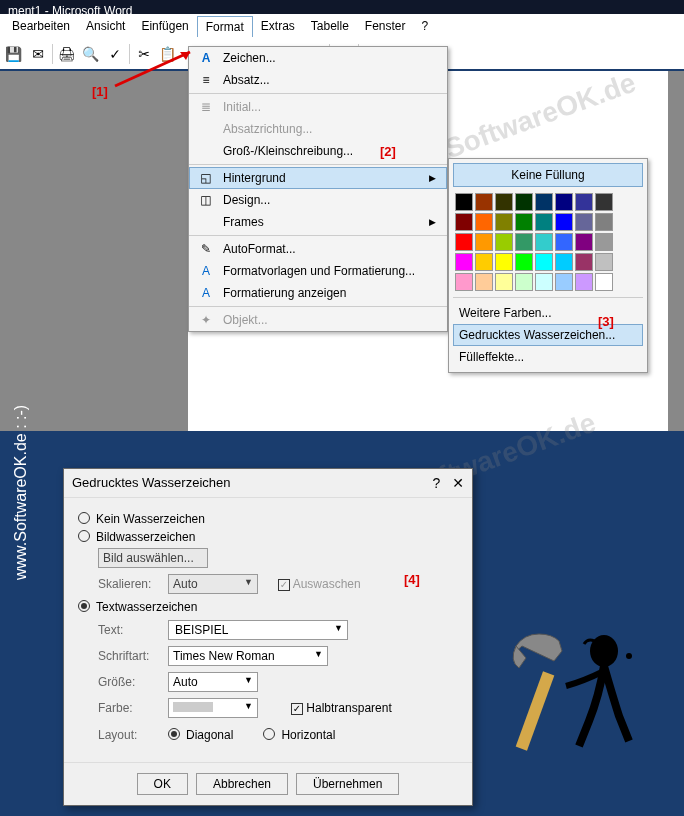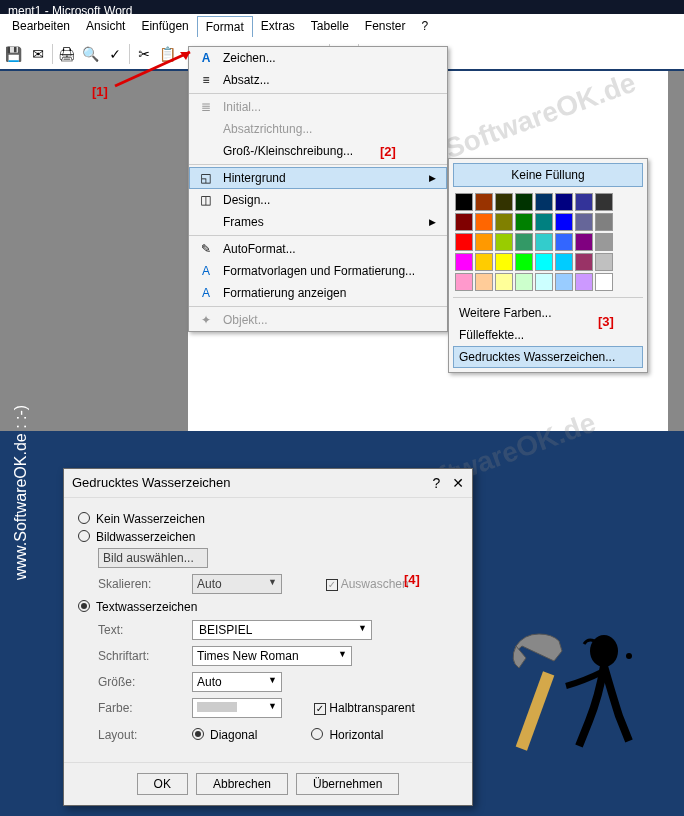--- a/index.html
+++ b/index.html
@@ -37,21 +37,21 @@
 .sub-item { font-size: 12px; padding: 4px 6px; }
 .sub-item.highlighted { background: #cce4f7; border: 1px solid #7ba7ce; padding: 3px 5px; }
 
 .dialog { position: absolute; left: 63px; top: 468px; width: 410px; background: #f0f0f0; border: 1px solid #666; box-shadow: 3px 3px 8px rgba(0,0,0,0.4); z-index: 20; }
 .dialog-title { display: flex; justify-content: space-between; padding: 6px 8px; font-size: 13px; border-bottom: 1px solid #ddd; }
 .dialog-close { display: flex; gap: 12px; font-size: 14px; }
 .dialog-body { padding: 10px 14px; font-size: 12px; }
 .radio-row { margin: 4px 0; display: flex; gap: 6px; }
 .radio { width: 12px; height: 12px; border: 1px solid #333; border-radius: 50%; display: inline-flex; align-items: center; justify-content: center; }
 .radio.checked::after { content: ''; width: 6px; height: 6px; background: #333; border-radius: 50%; }
-.field-row { display: flex; align-items: center; margin: 6px 0; gap: 24px; }
+.field-row { display: flex; align-items: center; margin: 6px 0; gap: 0; }
 .field-label { width: 70px; color: #666; }
 .field-input { border: 1px solid #999; background: #fff; padding: 2px 4px; font-size: 12px; }
 .field-input.disabled { background: #e8e8e8; color: #404040; }
 .field-input .arrow { float: right; font-size: 9px; }
 .checkbox { width: 12px; height: 12px; border: 1px solid #333; display: inline-flex; align-items: center; justify-content: center; font-size: 10px; }
 .dialog-buttons { display: flex; justify-content: center; gap: 8px; padding: 10px; border-top: 1px solid #ddd; }
 .dialog-buttons button { padding: 3px 16px; font-size: 12px; border: 1px solid #999; background: #f0f0f0; }
 
 .annotation { position: absolute; color: #d00; font-weight: bold; font-size: 13px; z-index: 30; }
 .arrow-red { position: absolute; z-index: 30; }
@@ -199,22 +199,22 @@
       <div class="color-cell" style="background: rgb(255, 204, 153);"></div>
       <div class="color-cell" style="background: rgb(255, 255, 153);"></div>
       <div class="color-cell" style="background: rgb(204, 255, 204);"></div>
       <div class="color-cell" style="background: rgb(204, 255, 255);"></div>
       <div class="color-cell" style="background: rgb(153, 204, 255);"></div>
       <div class="color-cell" style="background: rgb(204, 153, 255);"></div>
       <div class="color-cell" style="background: rgb(255, 255, 255);"></div>
     </div>
   <div class="sub-sep"></div>
   <div class="sub-item">Weitere Farben...</div>
+  <div class="sub-item highlighted">Gedrucktes Wasserzeichen...</div>
   <div class="sub-item">Fülleffekte...</div>
-  <div class="sub-item highlighted">Gedrucktes Wasserzeichen...</div>
 </div>
 
 <div class="dialog">
   <div class="dialog-title">
     <span>Gedrucktes Wasserzeichen</span>
     <span class="dialog-close">
       <span>?</span>
       <span>✕</span>
     </span>
   </div>
@@ -260,21 +260,21 @@
       <span class="field-label">Größe:</span>
       <span class="field-input" style="width:90px;display:inline-block">
         <span>Auto</span><span class="arrow">▼</span>
       </span>
     </div>
     <div class="field-row" style="padding-left:20px">
       <span class="field-label">Farbe:</span>
       <span class="field-input" style="width:90px;display:inline-block">
         <span style="background:#ccc;display:inline-block;width:40px;height:10px"></span><span class="arrow">▼</span>
       </span>
-      <span style="margin-left:8px">
+      <span style="margin-left:33px">
         <span class="checkbox">✓</span>
         <span>Halbtransparent</span>
       </span>
     </div>
     <div class="field-row" style="padding-left:20px">
       <span class="field-label">Layout:</span>
       <span class="radio-row">
         <span class="radio checked"></span>
         <span>Diagonal</span>
       </span>

